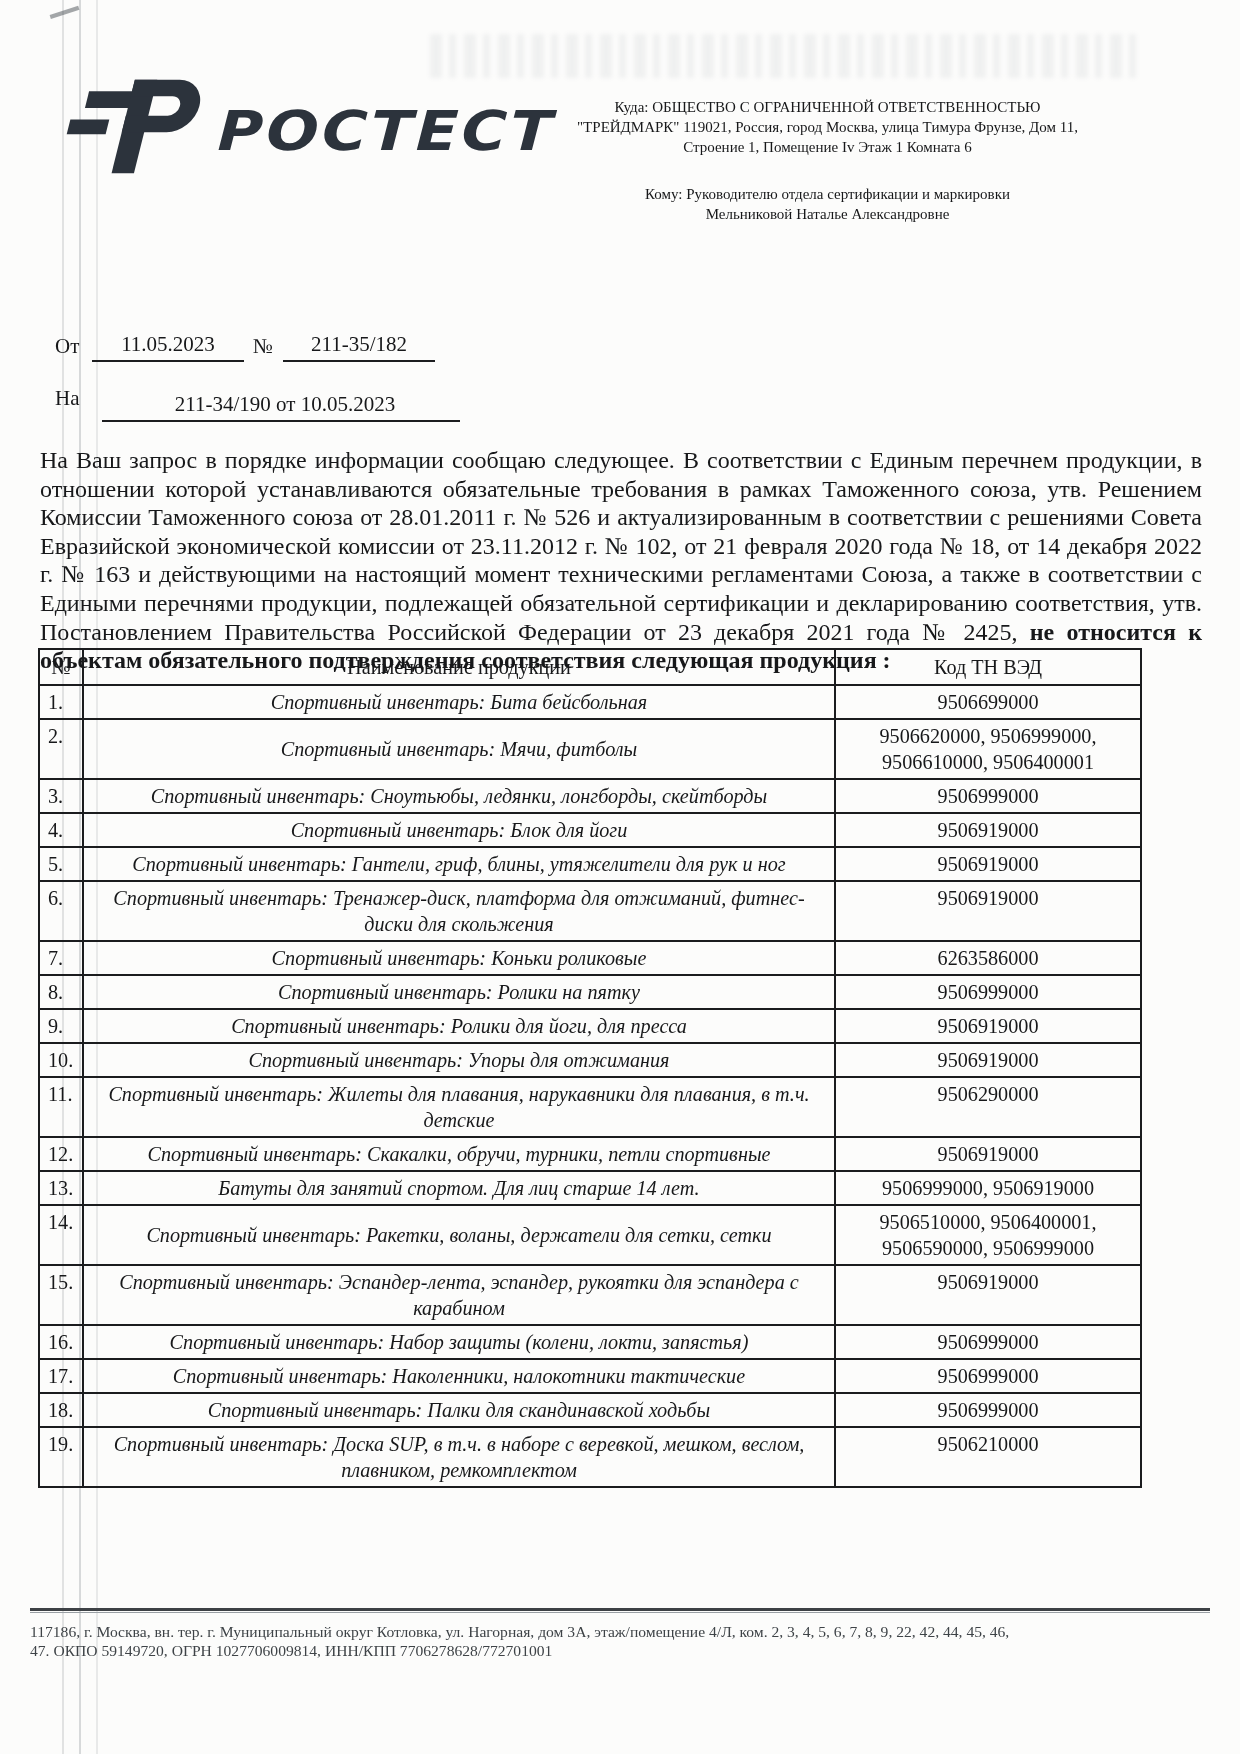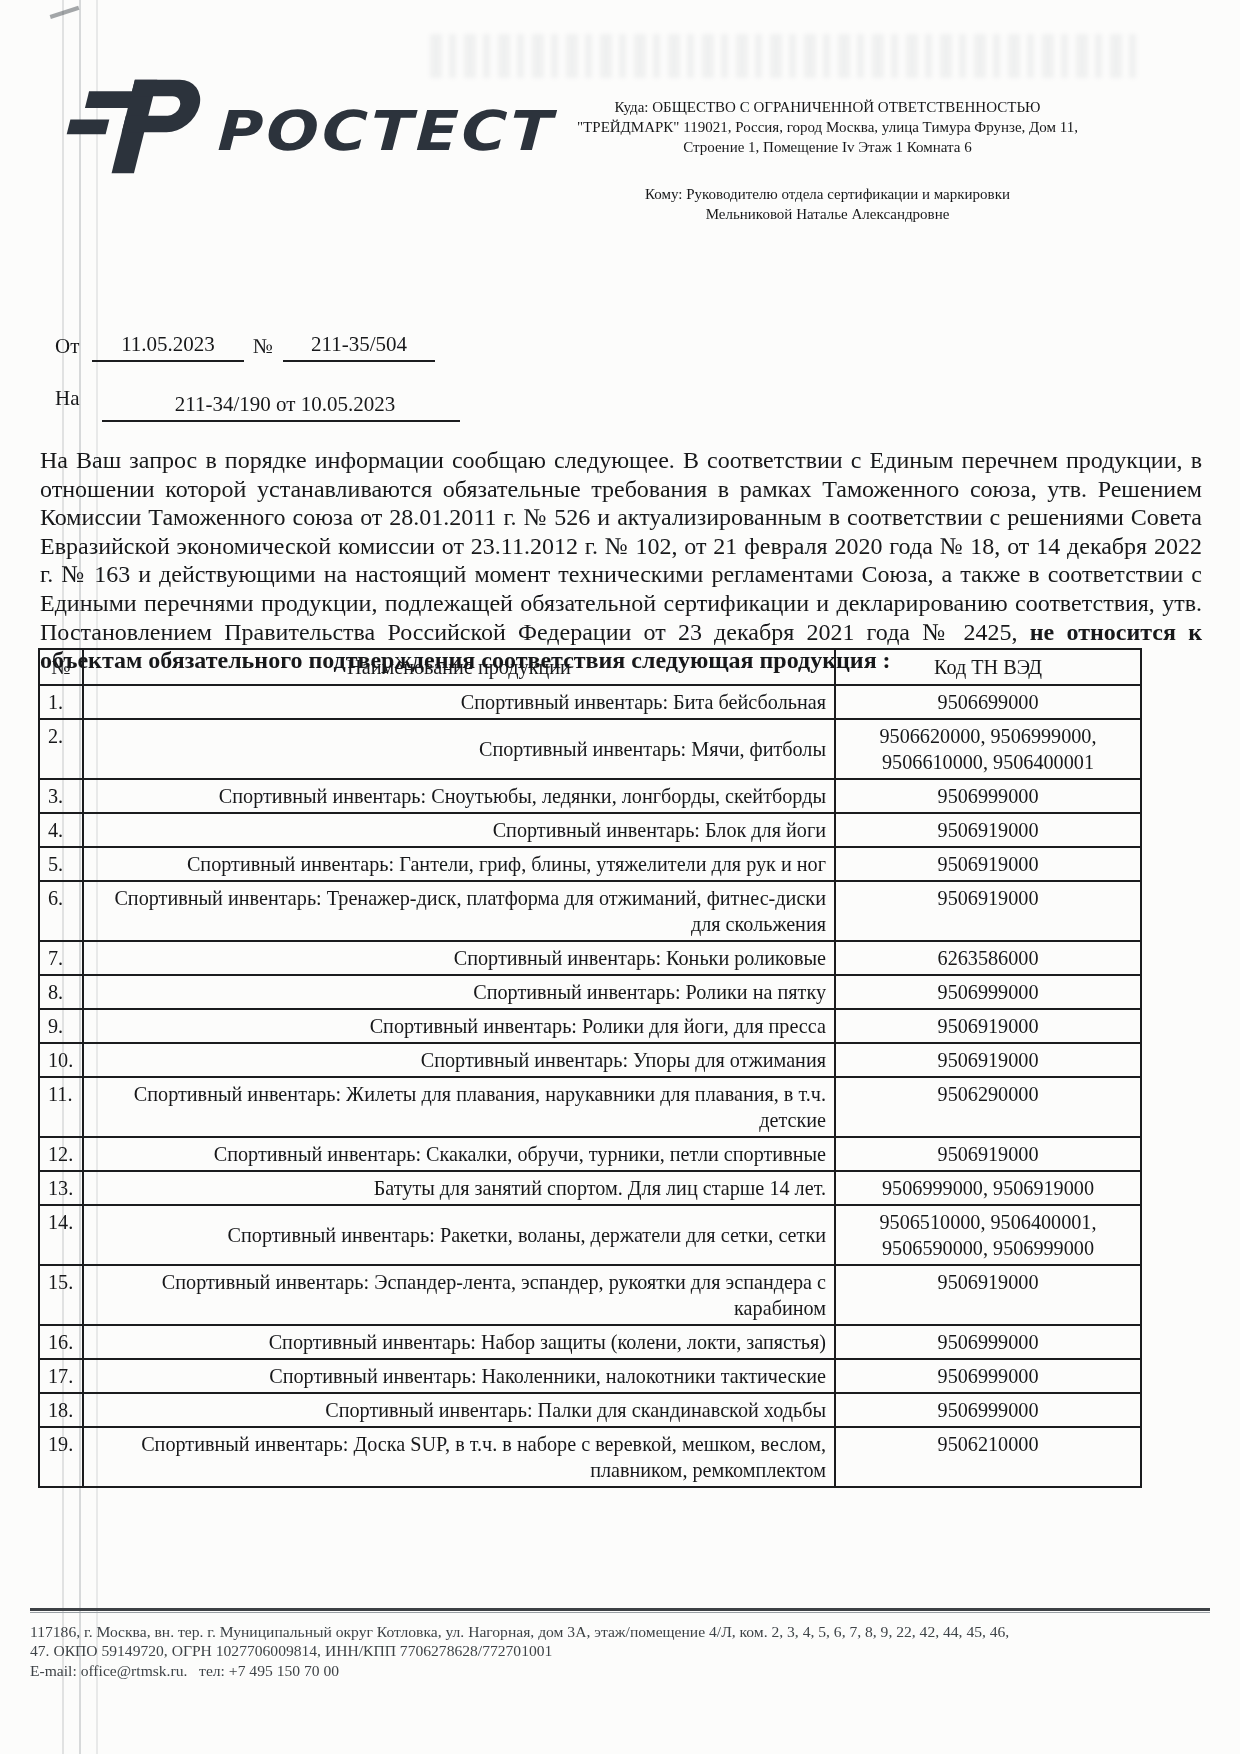--- a/index.html
+++ b/index.html
@@ -65,21 +65,21 @@
   table.products th,table.products td{
     border:2px solid #1b1c1e;
     font-size:20.2px;line-height:26px;
     padding:3px 8px;
   }
   table.products th{font-weight:normal;text-align:center;padding:4px 6px;}
   col.c-num{width:44px;}
   col.c-name{width:752px;}
   col.c-code{width:306px;}
   td.num{vertical-align:top;text-align:left;padding-left:5px;}
-  td.name{vertical-align:middle;text-align:right;border-left:4px double #1b1c1e;}
+  td.name{vertical-align:middle;text-align:center;border-left:4px double #1b1c1e;font-style:italic;}
   td.code{vertical-align:top;text-align:center;}
 
   
   .footer{position:absolute;left:30px;top:1608px;width:1180px;}
   .footer-rule{height:6px;background:linear-gradient(#3d4145 0 3px,transparent 3px 4px,#9aa0a5 4px 5px,transparent 5px);}
   .footer-lines{margin-top:8px;font-size:15.6px;line-height:1.24;color:#3e4347;}
   .footer-line{white-space:pre-wrap;}
 </style>
 </head>
 <body>
@@ -108,21 +108,21 @@
       <p>Куда: ОБЩЕСТВО С ОГРАНИЧЕННОЙ ОТВЕТСТВЕННОСТЬЮ "ТРЕЙДМАРК" 119021, Россия, город Москва, улица Тимура Фрунзе, Дом 11, Строение 1, Помещение Iv Этаж 1 Комната 6</p>
       <p class="komu">Кому: Руководителю отдела сертификации и маркировки</p>
       <p>Мельниковой Наталье Александровне</p>
     </div>
   </div>
 
   <div class="ref-block">
     <span class="ref-label lbl-ot">От</span>
     <span class="u u-date">11.05.2023</span>
     <span class="ref-label lbl-no">№</span>
-    <span class="u u-num">211-35/504</span>
+    <span class="u u-num">211-35/182</span>
     <span class="ref-label lbl-na">На</span>
     <span class="u u-na">211-34/190 от 10.05.2023</span>
   </div>
 
   <div class="body-par"><span>На Ваш запрос в порядке информации сообщаю следующее. В соответствии с Единым перечнем продукции, в отношении которой устанавливаются обязательные требования в рамках Таможенного союза, утв. Решением Комиссии Таможенного союза от 28.01.2011 г. № 526 и актуализированным в соответствии с решениями Совета Евразийской экономической комиссии от 23.11.2012 г. № 102, от 21 февраля 2020 года № 18, от 14 декабря 2022 г. № 163 и действующими на настоящий момент техническими регламентами Союза, а также в соответствии с Едиными перечнями продукции, подлежащей обязательной сертификации и декларированию соответствия, утв. Постановлением Правительства Российской Федерации от 23 декабря 2021 года № 2425, </span><span class="bold">не относится к объектам обязательного подтверждения соответствия следующая продукция :</span></div>
 
   <div class="tbl-wrap">
     <table class="products">
       <colgroup>
           <col class="c-num">
@@ -234,17 +234,16 @@
           </tr>
         </tbody>
     </table>
   </div>
 
   <div class="footer">
     <div class="footer-rule"></div>
     <div class="footer-lines">
         <div class="footer-line">117186, г. Москва, вн. тер. г. Муниципальный округ Котловка, ул. Нагорная, дом 3А, этаж/помещение 4/Л, ком. 2, 3, 4, 5, 6, 7, 8, 9, 22, 42, 44, 45, 46,</div>
         <div class="footer-line">47. ОКПО 59149720, ОГРН 1027706009814, ИНН/КПП 7706278628/772701001</div>
-        <div class="footer-line">E-mail: office@rtmsk.ru.   тел: +7 495 150 70 00</div>
       </div>
   </div>
 
 </div>
 
 </body></html>

